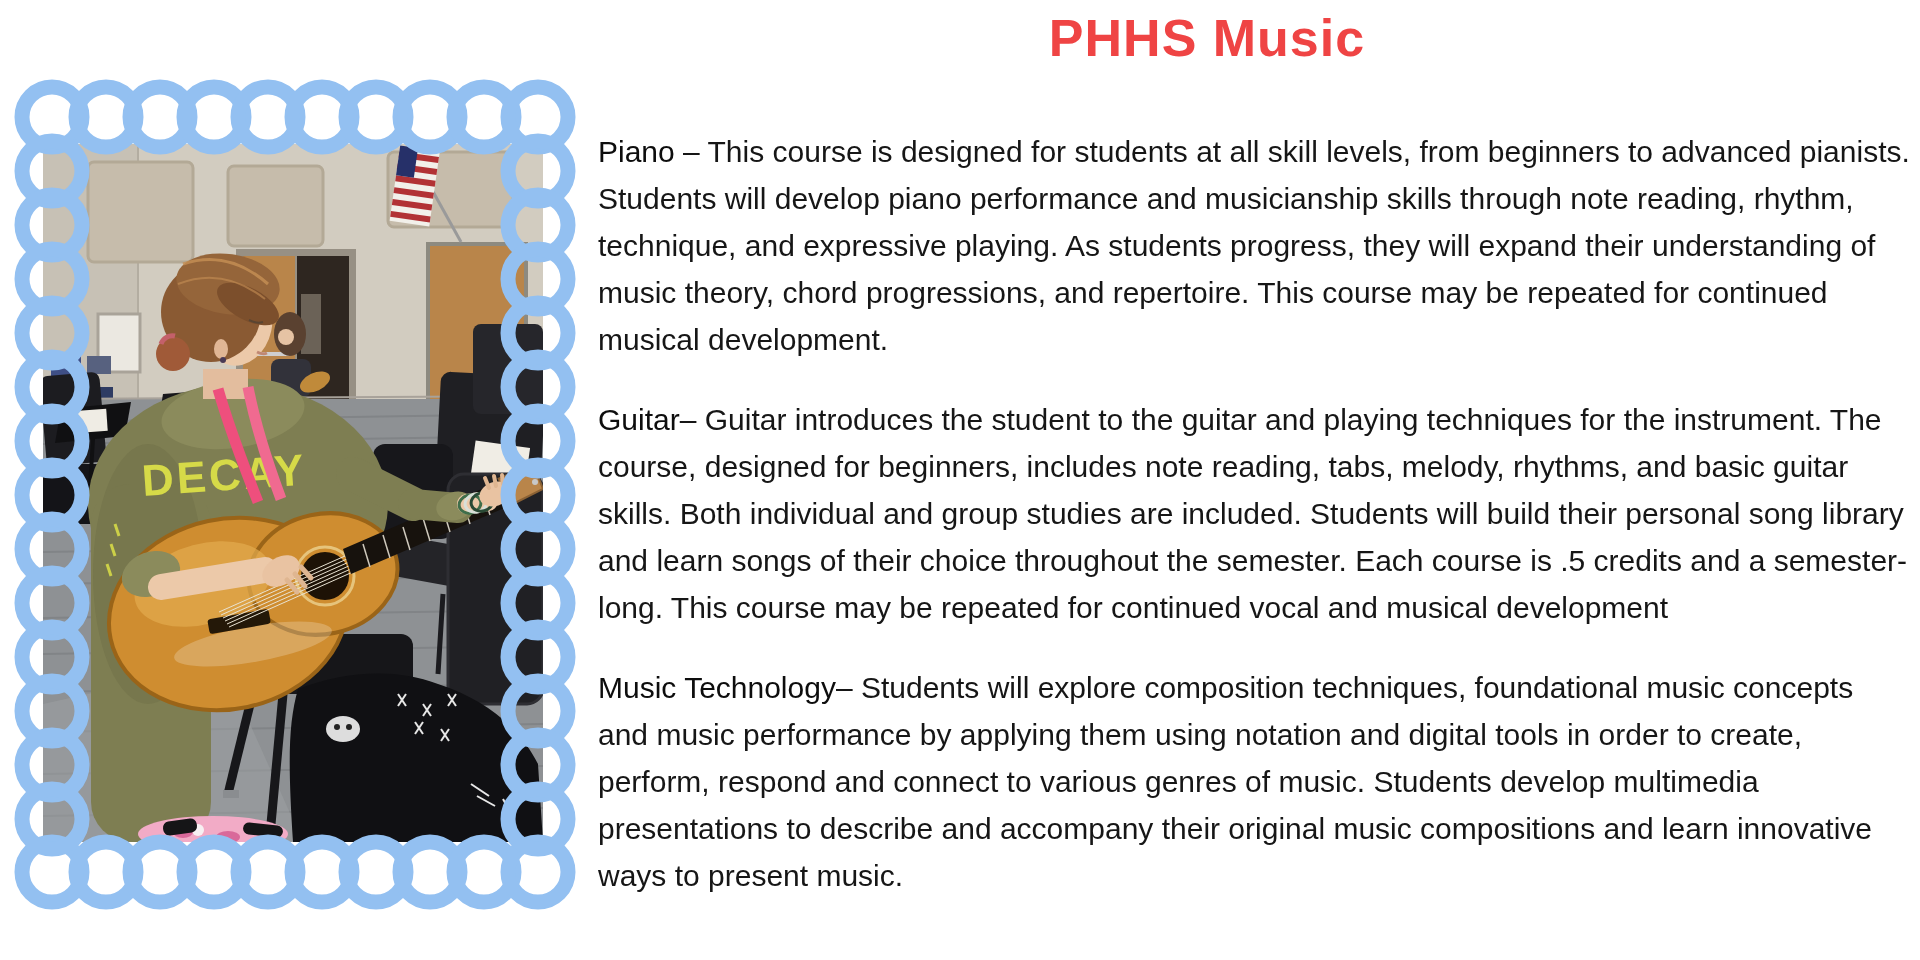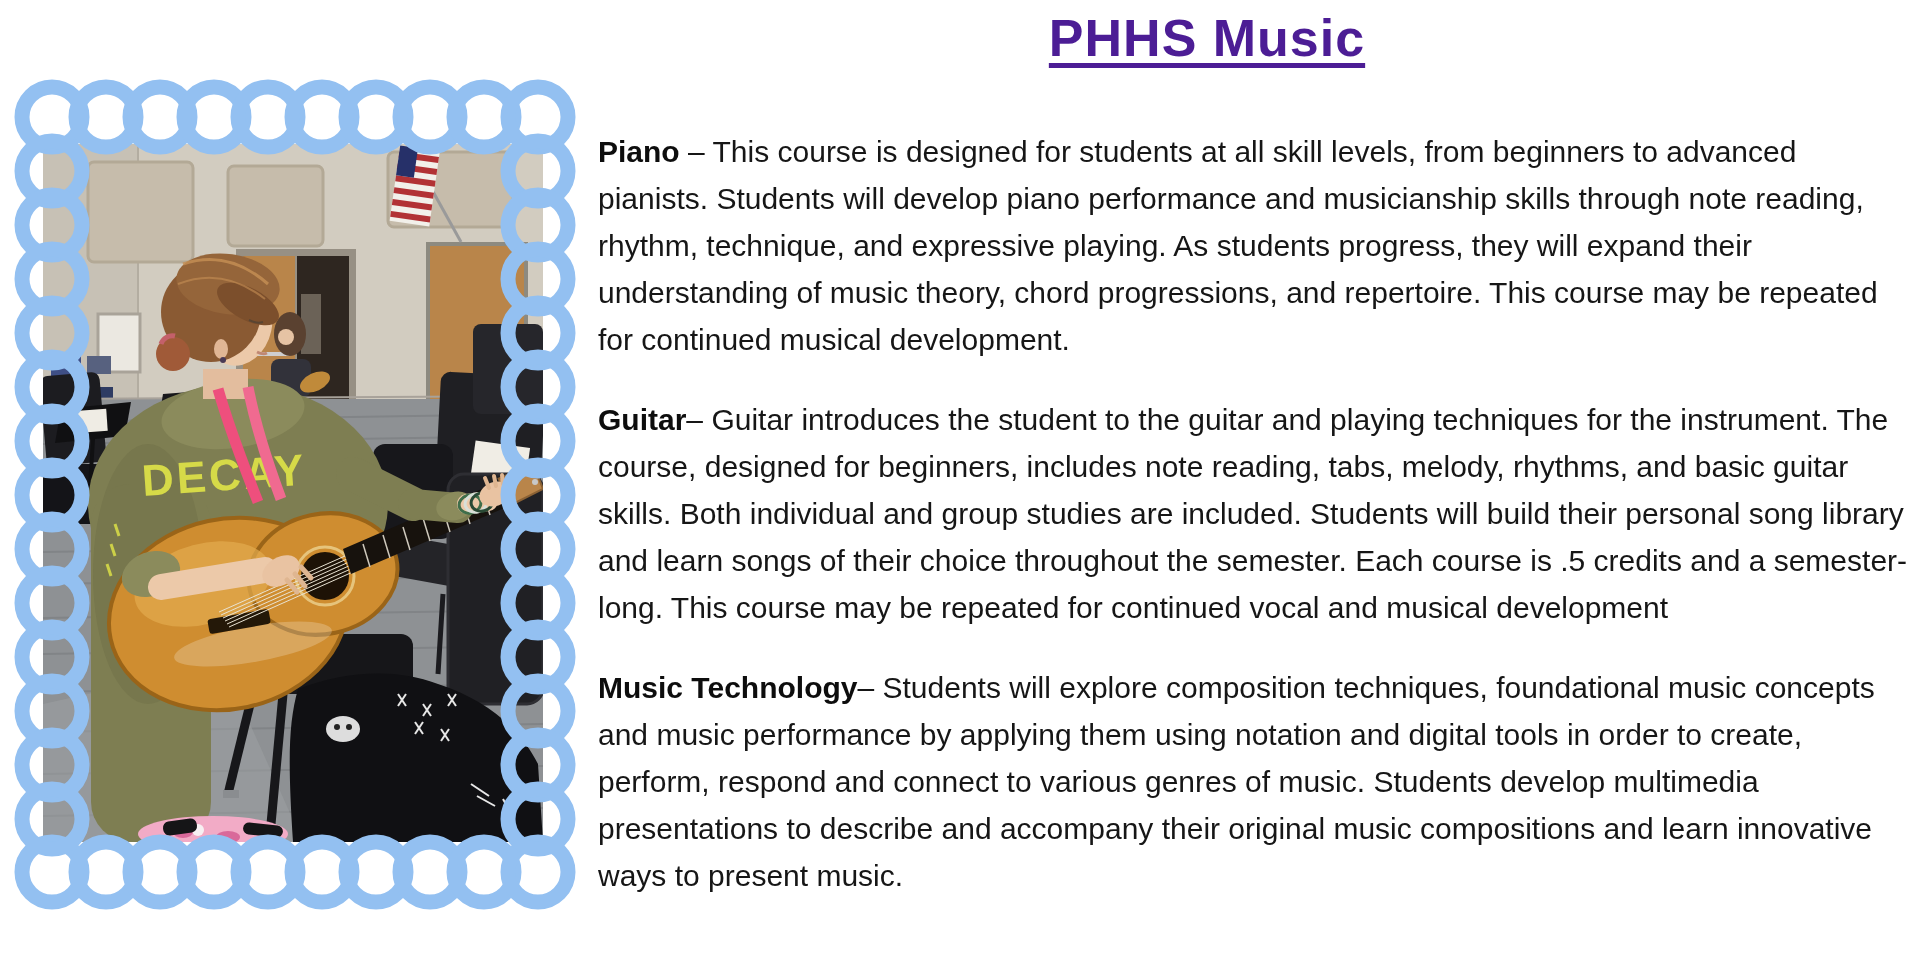--- a/index.html
+++ b/index.html
@@ -6,31 +6,31 @@
   body{
     width:1920px;height:960px;position:relative;overflow:hidden;
     background:#ffffff;
     font-family:"Liberation Sans","DejaVu Sans",sans-serif;
     color:#111111;
   }
   .page-title{
     position:absolute;left:500px;top:8px;width:1414px;
     text-align:center;
     font-size:52px;font-weight:700;letter-spacing:1px;
-    text-decoration:underline;text-decoration-thickness:5px;text-underline-offset:7px;
-    color:#4c1d95;
+    text-decoration-thickness:5px;text-underline-offset:7px;
+    color:#ef4444;
   }
   .text-column{
     position:absolute;left:598px;top:128px;width:1312px;
   }
   .course-paragraph{
     margin:0 0 33px 0;
     font-size:30px;line-height:47px;color:#161616;
   }
-  .course-name{font-weight:700;color:#0d0d0d;}
+  .course-name{font-weight:400;color:#0d0d0d;}
   .photo-frame{
     position:absolute;left:10px;top:72px;width:566px;height:846px;
   }
   .photo-frame svg{display:block;width:566px;height:846px;}
   .scallop{fill:none;stroke:var(--frame-color,#93c0f1);stroke-width:15;}
   .decay-text{
     font-family:"Liberation Sans","DejaVu Sans",sans-serif;
     font-weight:bold;font-size:44px;letter-spacing:3px;fill:#d6da48;
   }
 </style>

